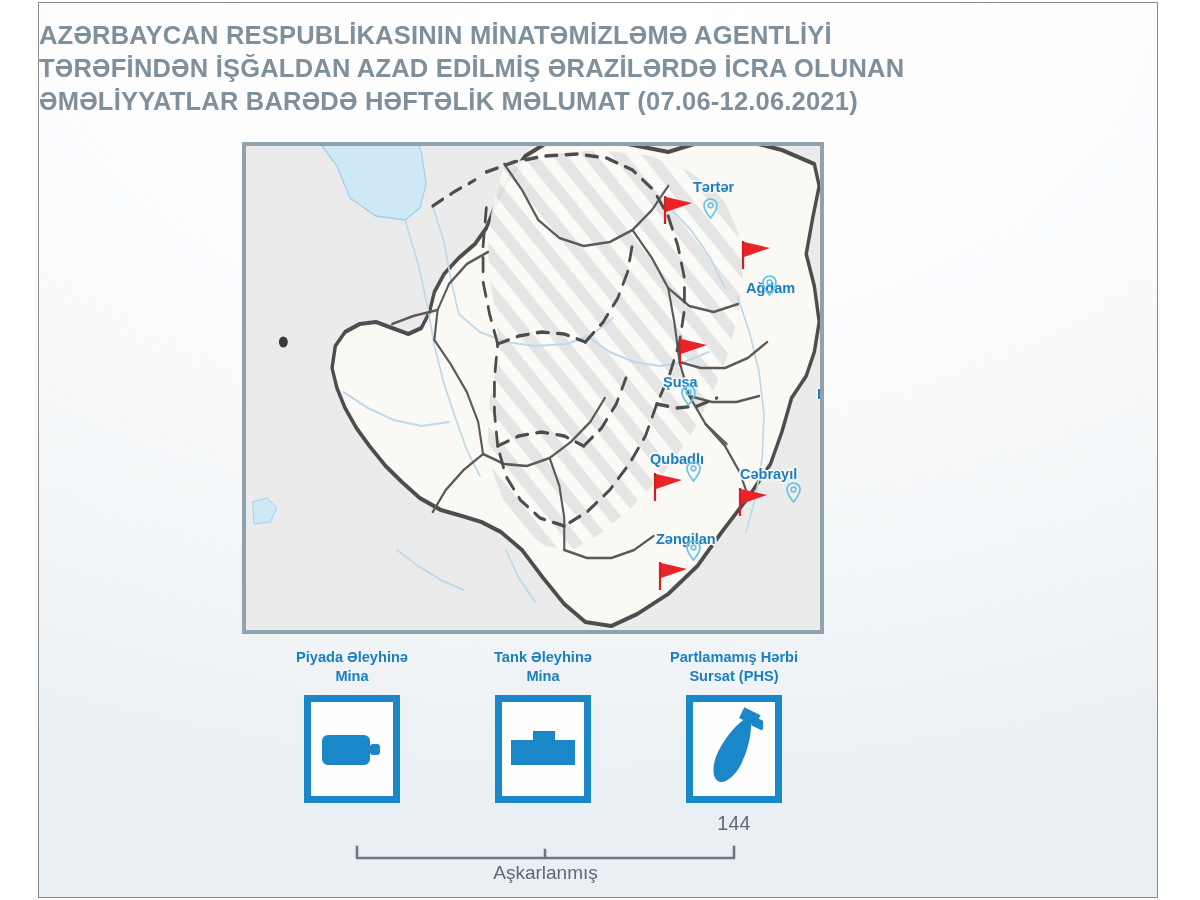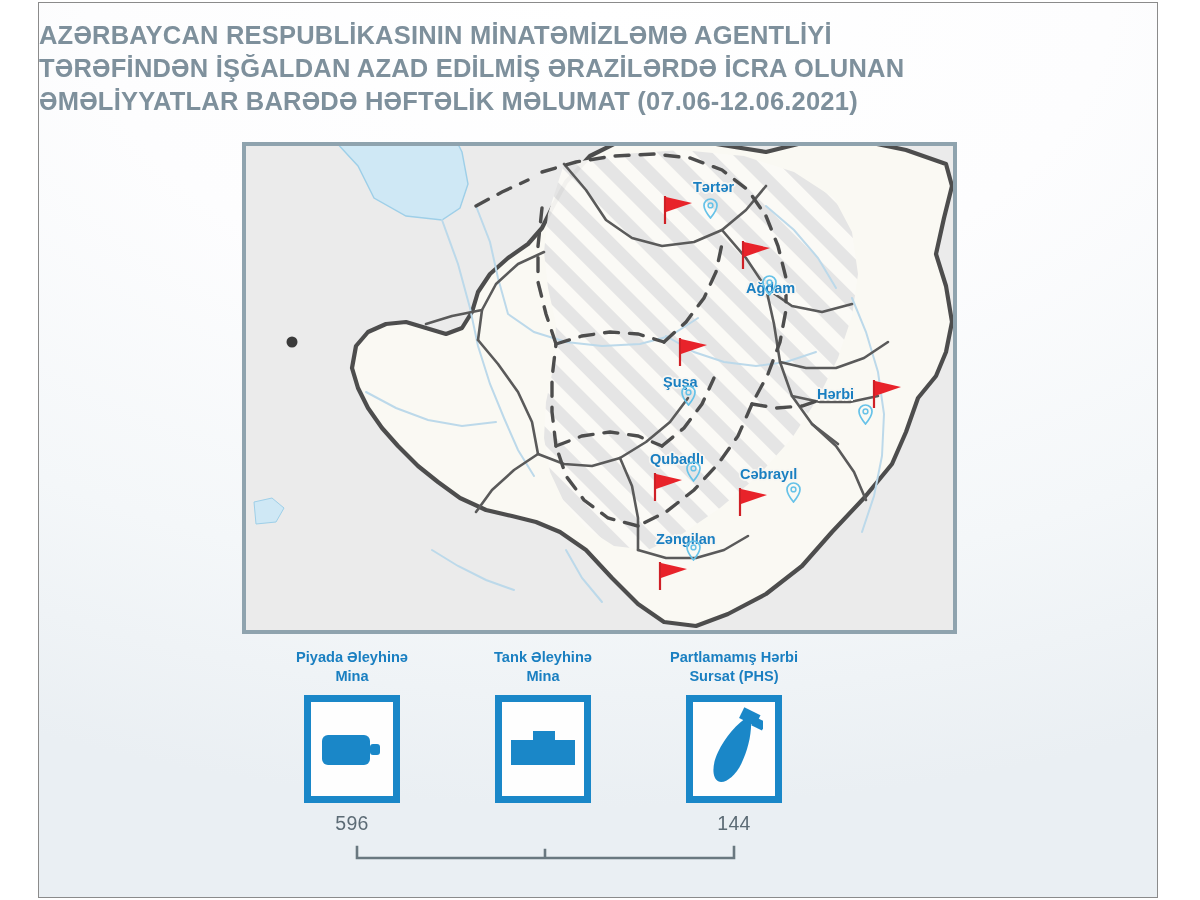--- a/index.html
+++ b/index.html
@@ -32,21 +32,21 @@
     line-height: 33px;
     letter-spacing: 0.2px;
     white-space: nowrap;
   }
   #title-block .tline { display: block; }
 
   
   #map-frame {
     position: absolute;
     left: 203px; top: 139px;
-    width: 715px; height: 492px;
+    width: 582px; height: 492px;
     border: 4px solid #8fa3ae;
     background: #ebebeb;
     overflow: hidden;
   }
   #map-svg { display:block; width:100%; height:100%; }
 
   .city-label {
     position: absolute;
     color: #1a7fc1;
     font-weight: bold;
@@ -296,21 +296,20 @@
 
     <div class="legend-col" style="left:218px;text-align:center;">
       <div class="legend-title">Piyada Əleyhinə
 Mina</div>
       <div class="icon-box">
         <svg width="64" height="44" viewBox="0 0 64 44">
           <rect x="2" y="8" width="48" height="30" rx="6" ry="6" fill="#1a87c8"></rect>
           <rect x="50" y="17" width="10" height="11" rx="3" ry="3" fill="#1a87c8"></rect>
         </svg>
       </div>
-      <div class="legend-value">596</div>
     </div>
 
     <div class="legend-col" style="left:409px;">
       <div class="legend-title">Tank Əleyhinə
 Mina</div>
       <div class="icon-box">
         <svg width="68" height="40" viewBox="0 0 68 40">
           <rect x="24" y="2" width="22" height="12" fill="#1a87c8"></rect>
           <rect x="2" y="11" width="64" height="25" fill="#1a87c8"></rect>
         </svg>
@@ -331,15 +330,16 @@
       </div>
       <div class="legend-value">144</div>
     </div>
 
 
     <div id="bracket">
       <svg width="381" height="16" viewBox="0 0 381 16">
         <path d="M2,2 L2,13 M2,13 L379,13 M379,13 L379,2 M190,13 L190,5" fill="none" stroke="#6a7880" stroke-width="2.6" stroke-linecap="square"></path>
       </svg>
     </div>
+    <div id="bracket-label">Aşkarlanmış</div>
   </div>
 
 </div>
 
 </body></html>

